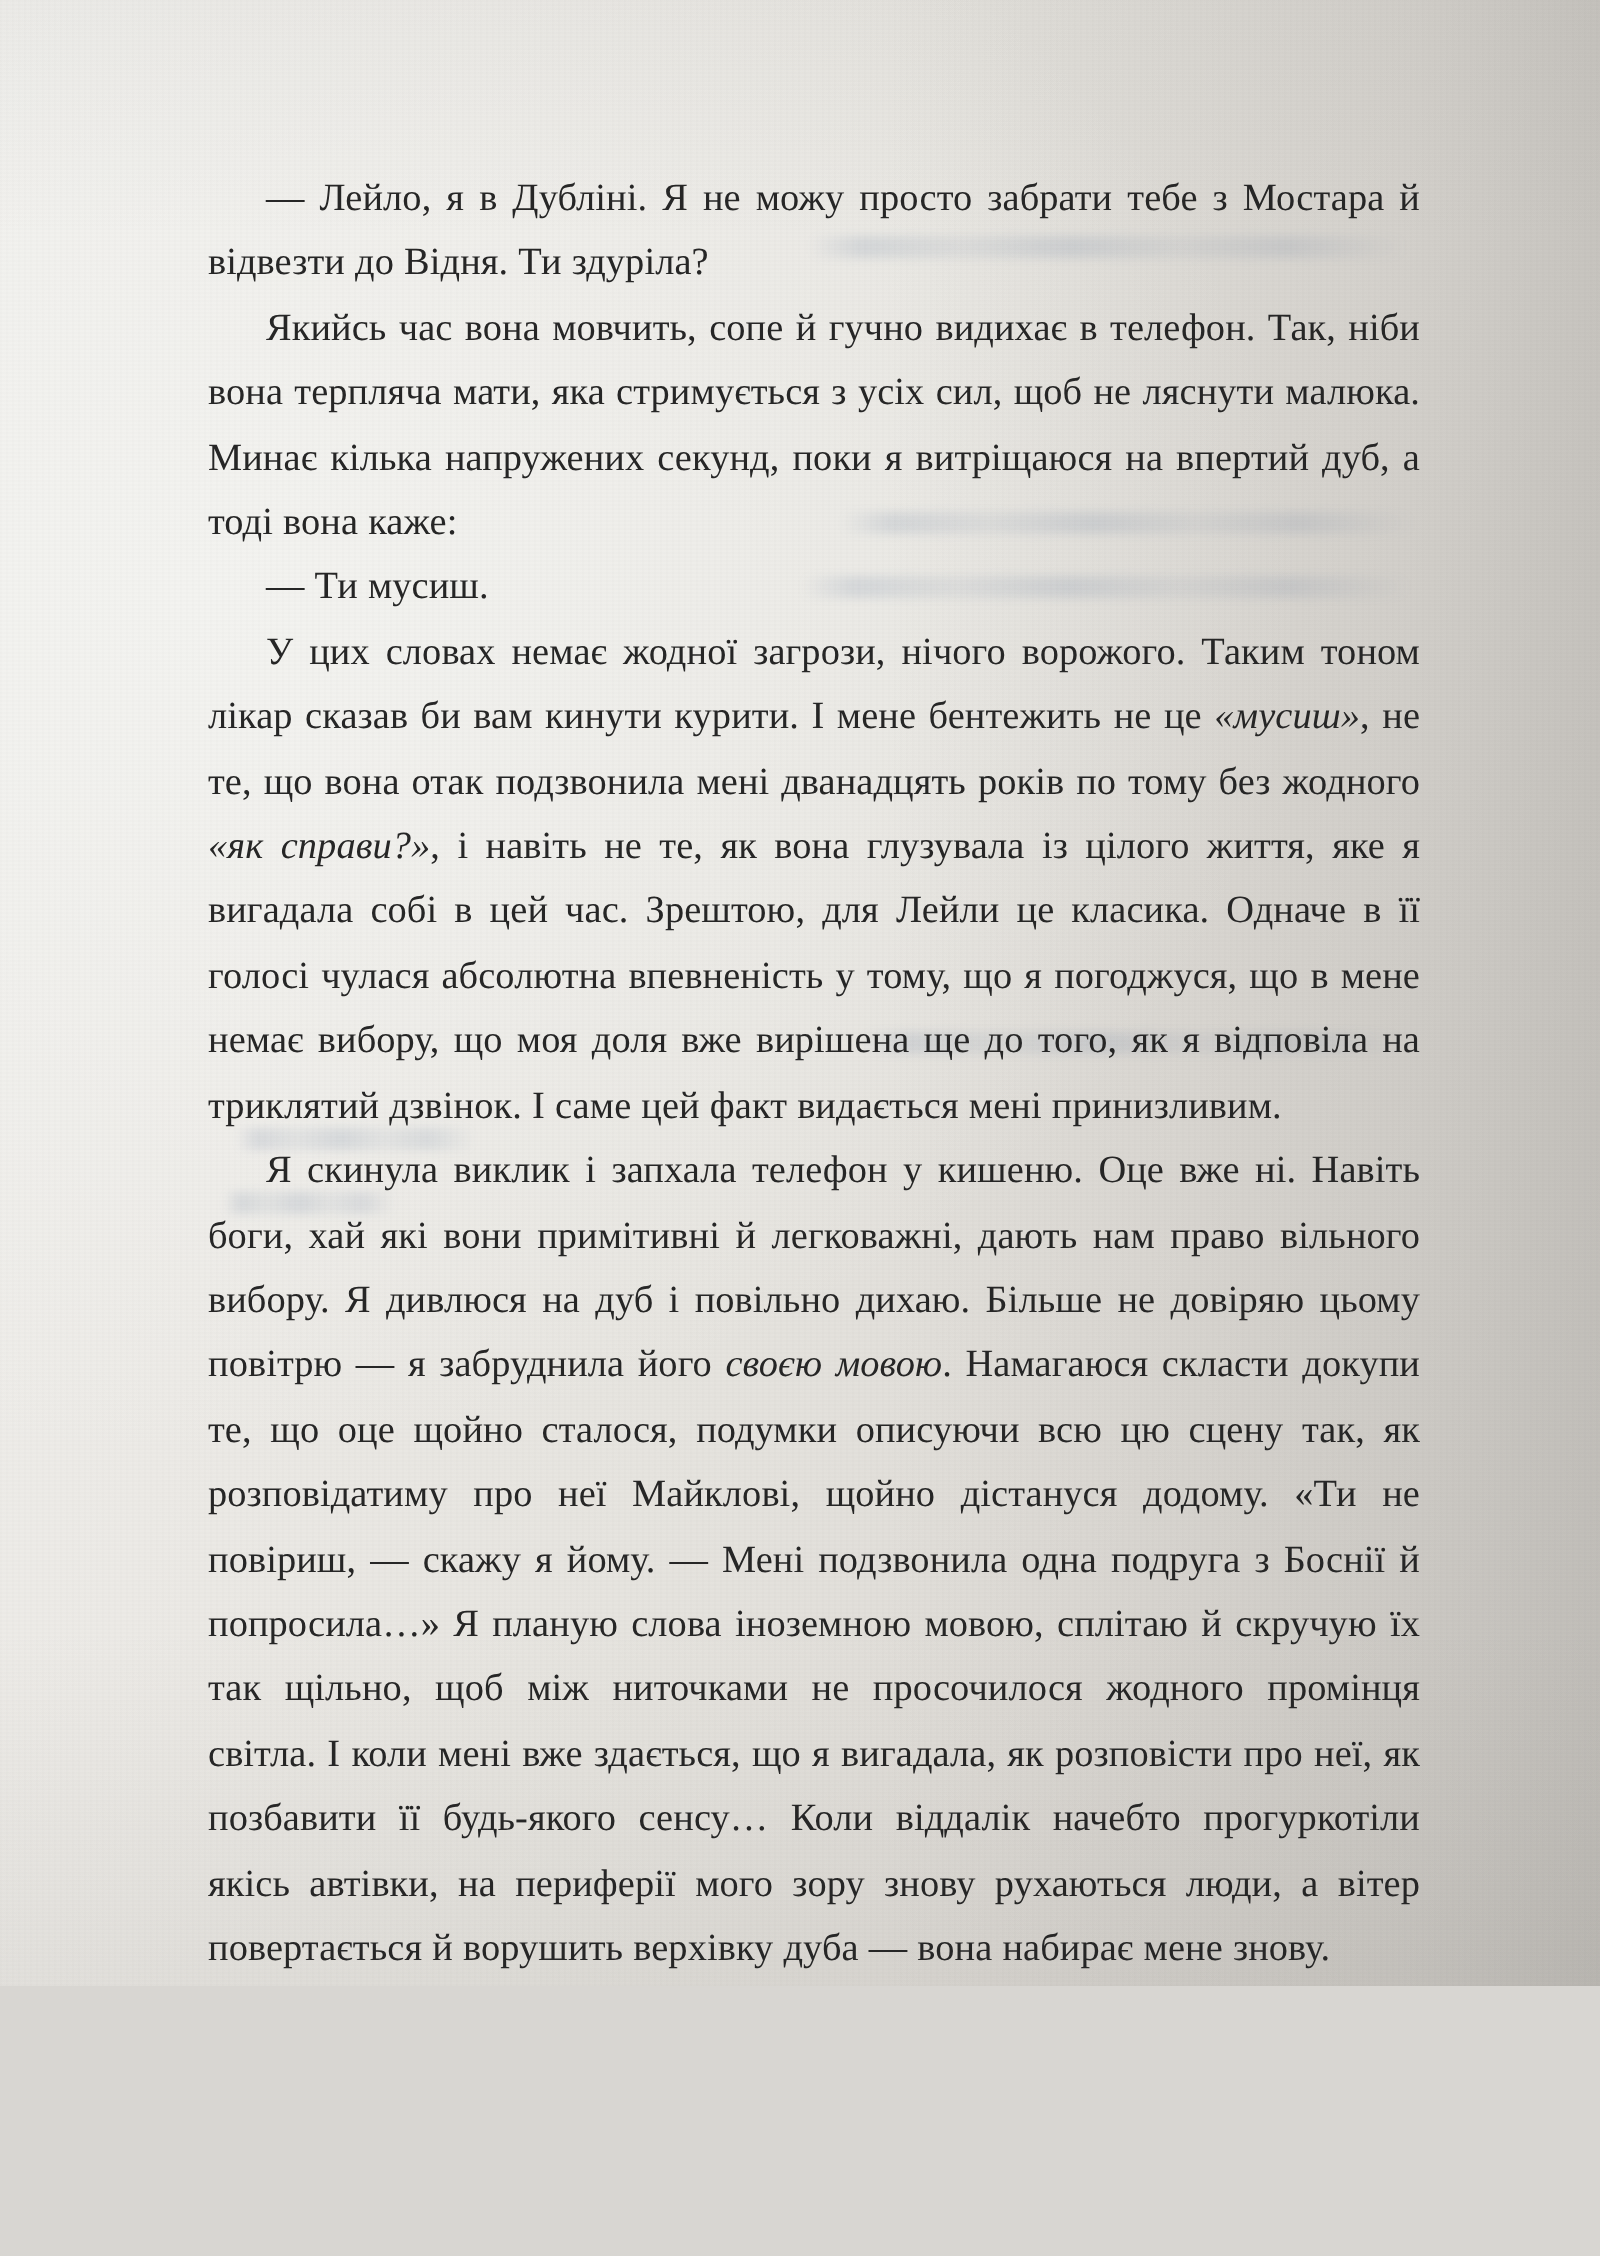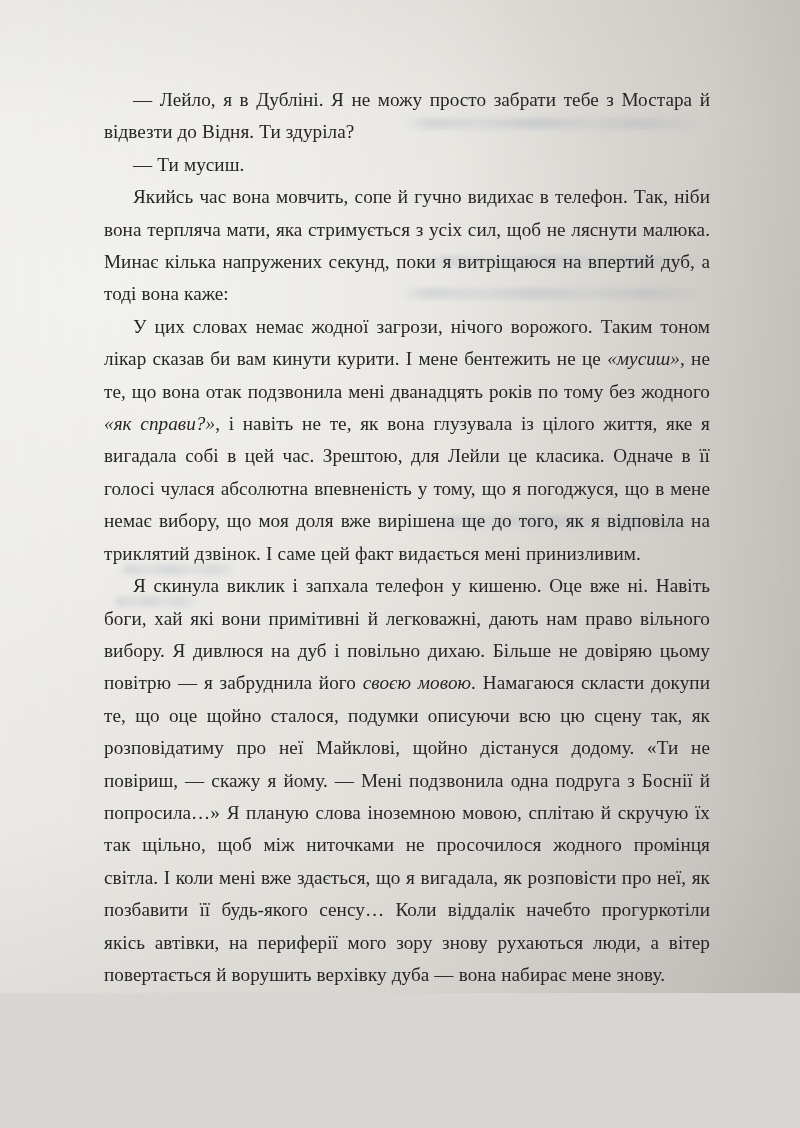--- a/index.html
+++ b/index.html
@@ -136,22 +136,22 @@
       <div class="ghost" style="top: 516px; left: 430px; width: 272px;"></div>
       <div class="ghost" style="top: 564px; left: 118px; width: 120px;"></div>
       <div class="ghost" style="top: 596px; left: 112px; width: 86px;"></div>
     </div>
 
   <div class="grain"></div>
   <div class="vignette"></div>
 
   <div class="textblock">
     <p class="para">— Лейло, я в Дубліні. Я не можу просто забрати тебе з Мостара й відвезти до Відня. Ти здуріла?</p>
+    <p class="para">Якийсь час вона мовчить, сопе й гучно видихає в телефон. Так, ніби вона терпляча мати, яка стримується з усіх сил, щоб не ляснути малюка. Минає кілька напружених секунд, поки я витріщаюся на впертий дуб, а тоді вона каже:</p>
     <p class="para">— Ти мусиш.</p>
-    <p class="para">Якийсь час вона мовчить, сопе й гучно видихає в телефон. Так, ніби вона терпляча мати, яка стримується з усіх сил, щоб не ляснути малюка. Минає кілька напружених секунд, поки я витріщаюся на впертий дуб, а тоді вона каже:</p>
     <p class="para">У цих словах немає жодної загрози, нічого ворожого. Таким тоном лікар сказав би вам кинути курити. І мене бентежить не це <em>«мусиш»</em>, не те, що вона отак подзвонила мені дванадцять років по тому без жодного <em>«як справи?»</em>, і навіть не те, як вона глузувала із цілого життя, яке я вигадала собі в цей час. Зрештою, для Лейли це класика. Одначе в її голосі чулася абсолютна впевненість у тому, що я погоджуся, що в мене немає вибору, що моя доля вже вирішена ще до того, як я відповіла на триклятий дзвінок. І саме цей факт видається мені принизливим.</p>
     <p class="para">Я скинула виклик і запхала телефон у кишеню. Оце вже ні. Навіть боги, хай які вони примітивні й легковажні, дають нам право вільного вибору. Я дивлюся на дуб і повільно дихаю. Більше не довіряю цьому повітрю — я забруднила його <em>своєю мовою</em>. Намагаюся скласти докупи те, що оце щойно сталося, подумки описуючи всю цю сцену так, як розповідатиму про неї Майклові, щойно дістануся додому. «Ти не повіриш, — скажу я йому. — Мені подзвонила одна подруга з Боснії й попросила…» Я планую слова іноземною мовою, сплітаю й скручую їх так щільно, щоб між ниточками не просочилося жодного промінця світла. І коли мені вже здається, що я вигадала, як розповісти про неї, як позбавити її будь-якого сенсу… Коли віддалік начебто прогуркотіли якісь автівки, на периферії мого зору знову рухаються люди, а вітер повертається й ворушить верхівку дуба — вона набирає мене знову.</p>
     <p class="para last-short">— Саро, послухай. Прошу, — каже вона вже тихіше.</p>
   </div>
 
   <div class="folio">13</div>
 
   <span class="speck" style="left:568px; top:1050px;"></span>
   <span class="speck" style="left:272px; top:1042px; opacity:.5;"></span>
 

